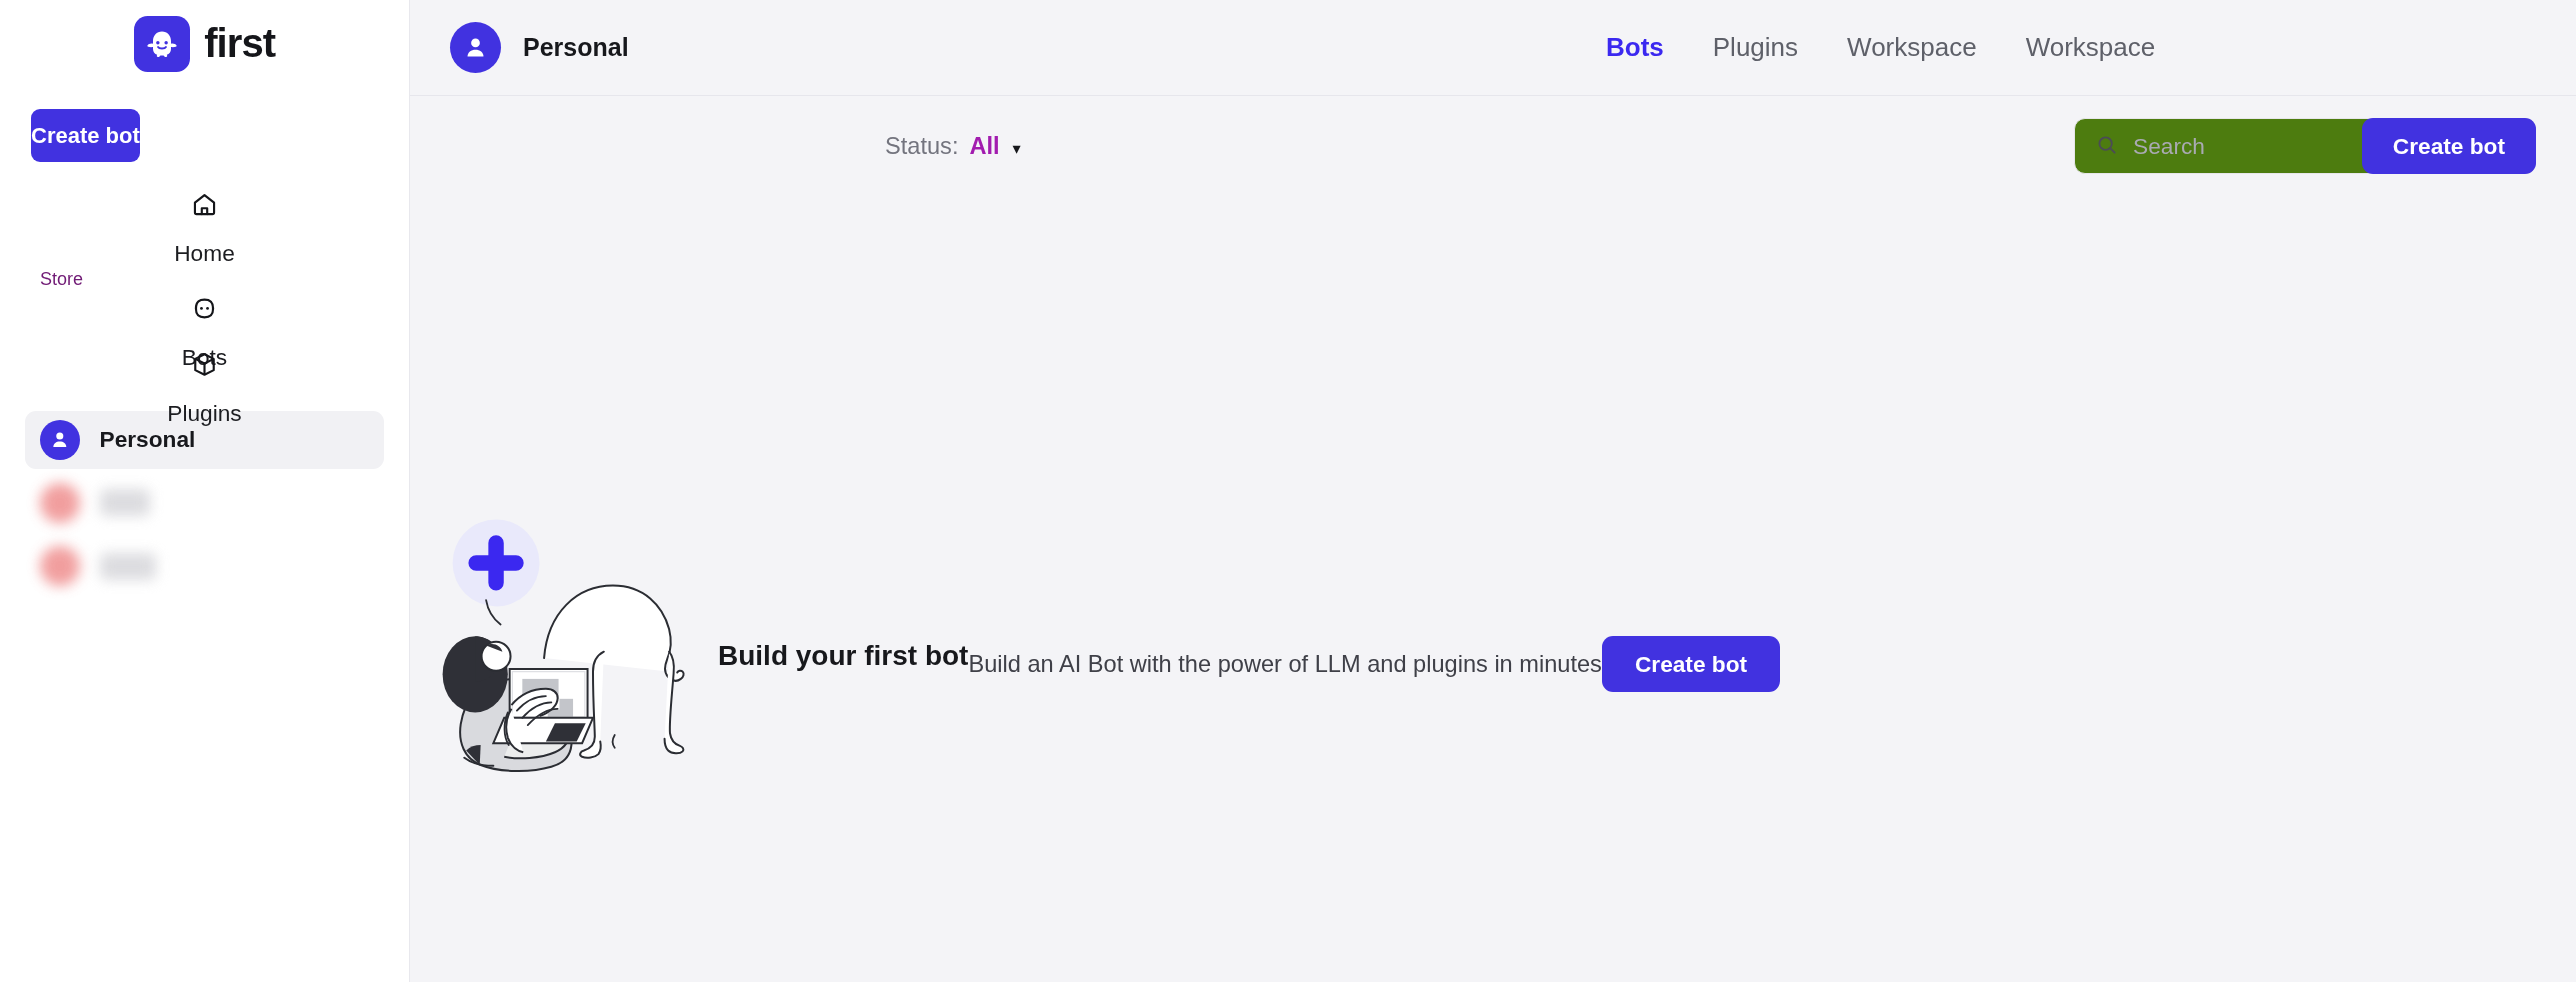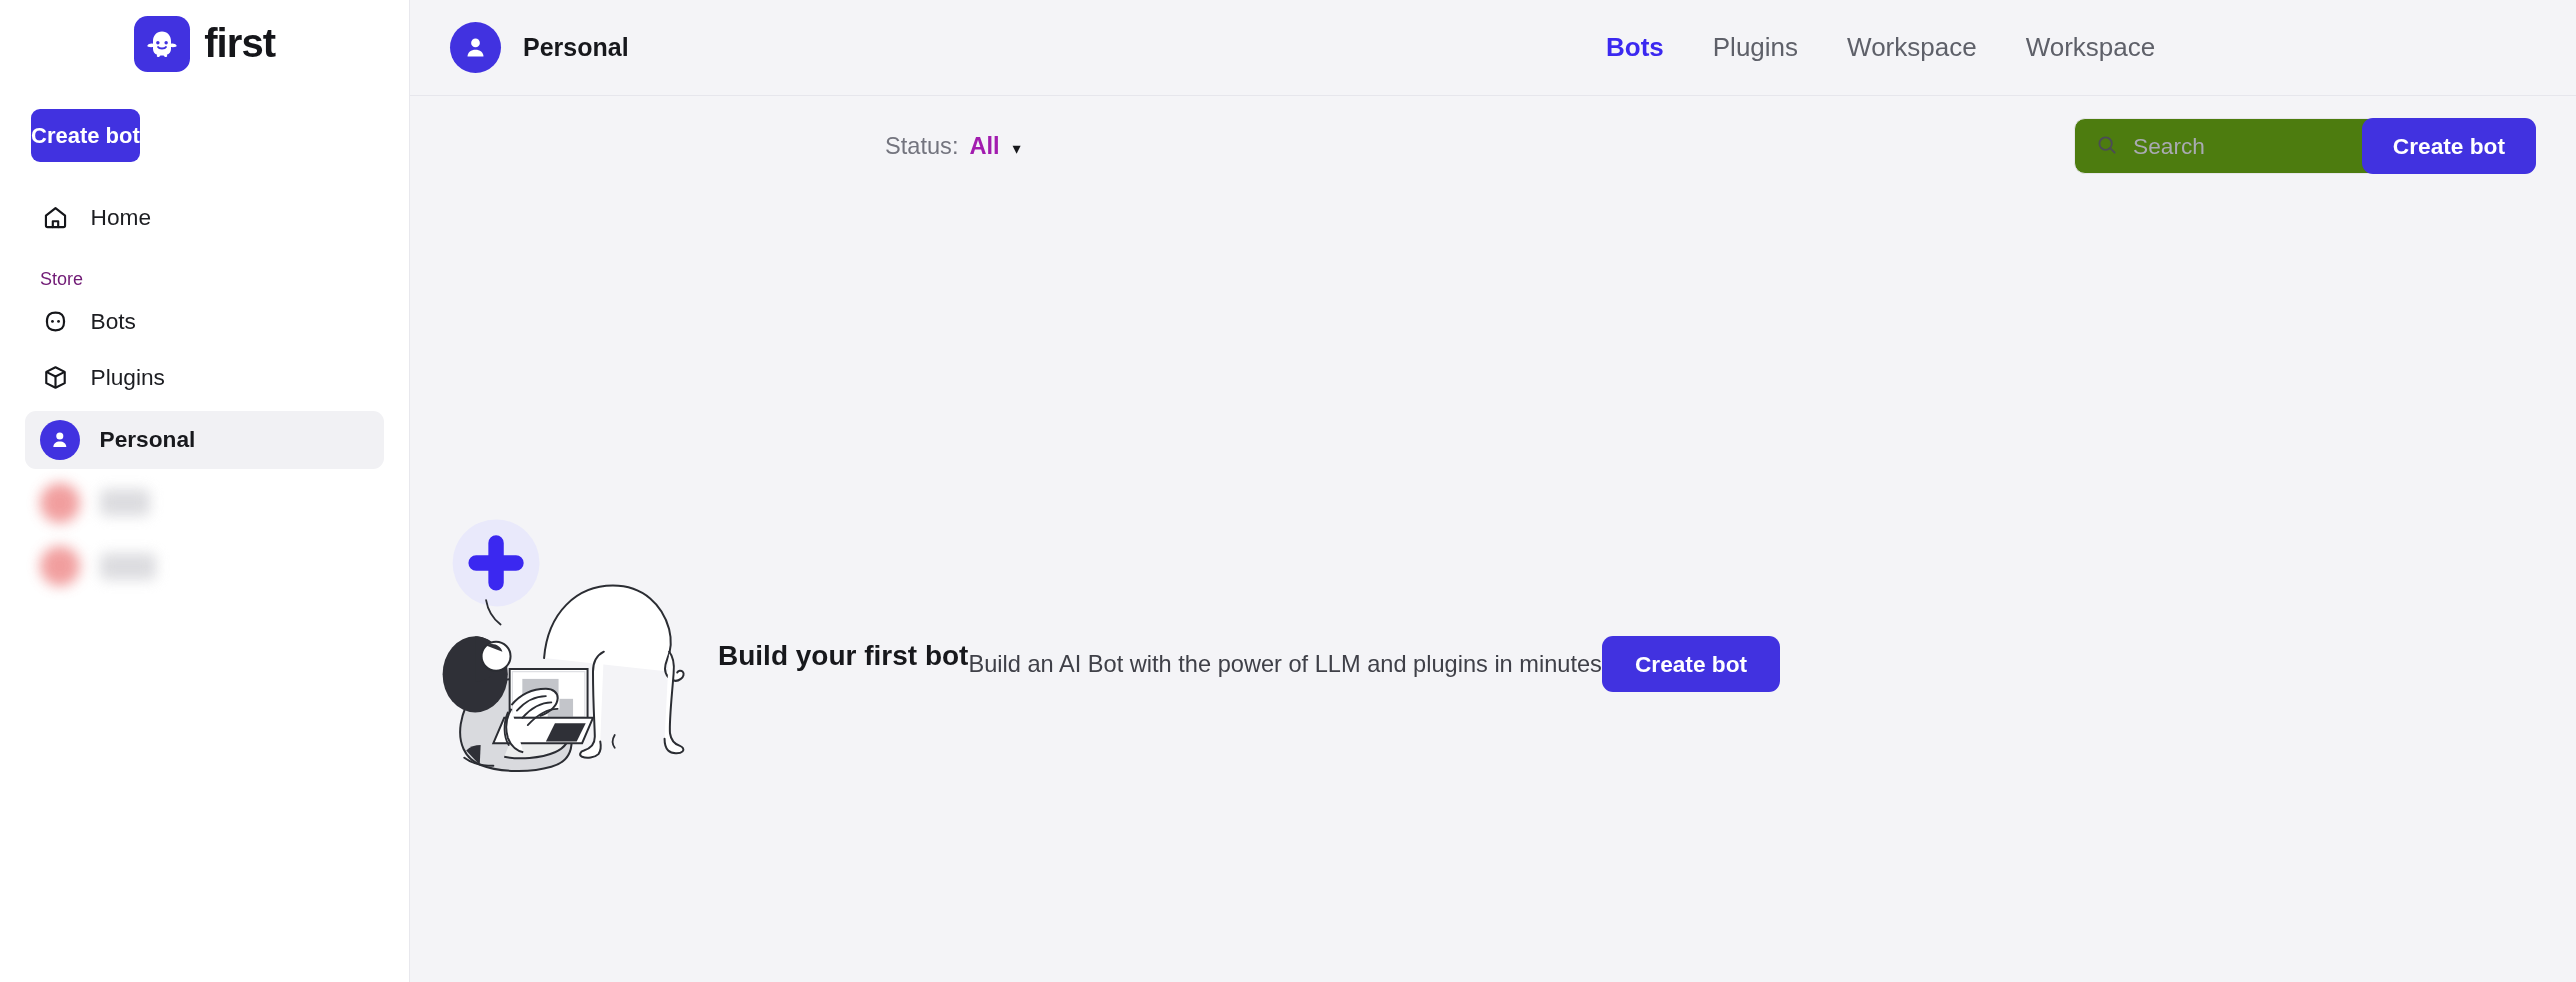--- a/index.html
+++ b/index.html
@@ -56,20 +56,21 @@
   }
   .nav-item {
     display: flex;
     align-items: center;
     gap: 20px;
     height: 56px;
     margin: 0 25px;
     padding: 0 14.5px;
     border-radius: 11px;
     cursor: pointer;
+    flex-direction: column;
   }
   .nav-item.first { margin-top: 27px; }
   .nav-item .lbl { font-size: 22.7px; color: #1c1d21; }
   .nav-icon { width: 31px; height: 31px; display: flex; align-items: center; justify-content: center; flex: 0 0 31px; }
 
   .section-head {
     font-size: 18px;
     color: #701a75;
     margin: 23.6px 40px 3.6px 40px;
   }

